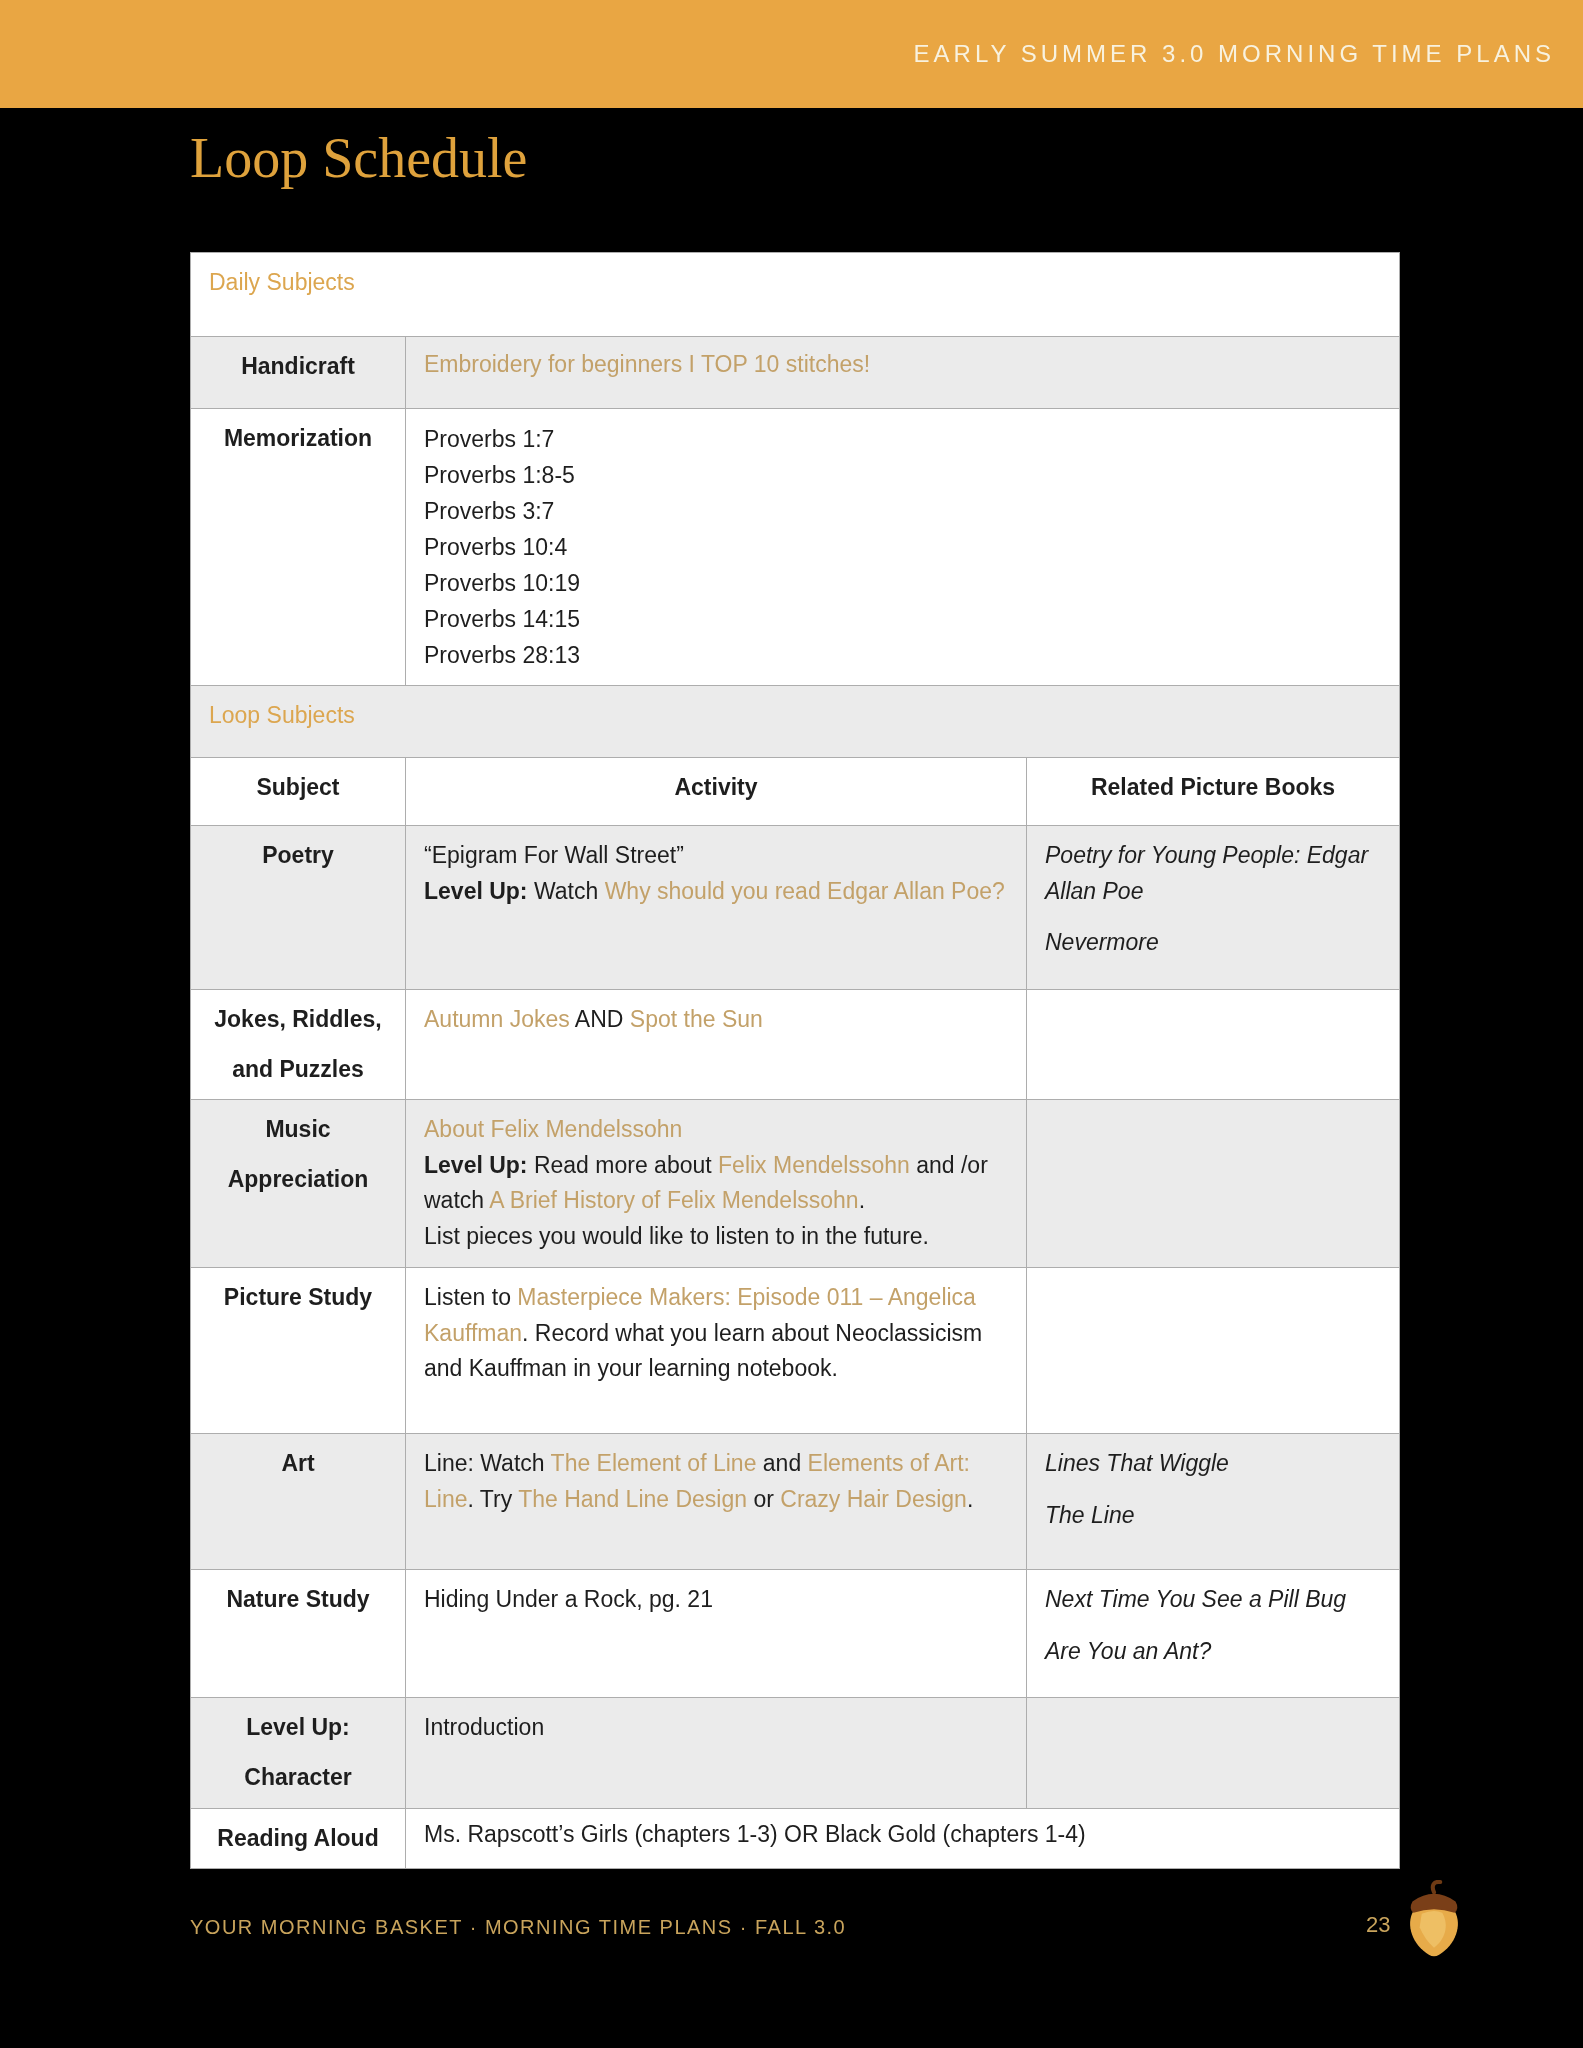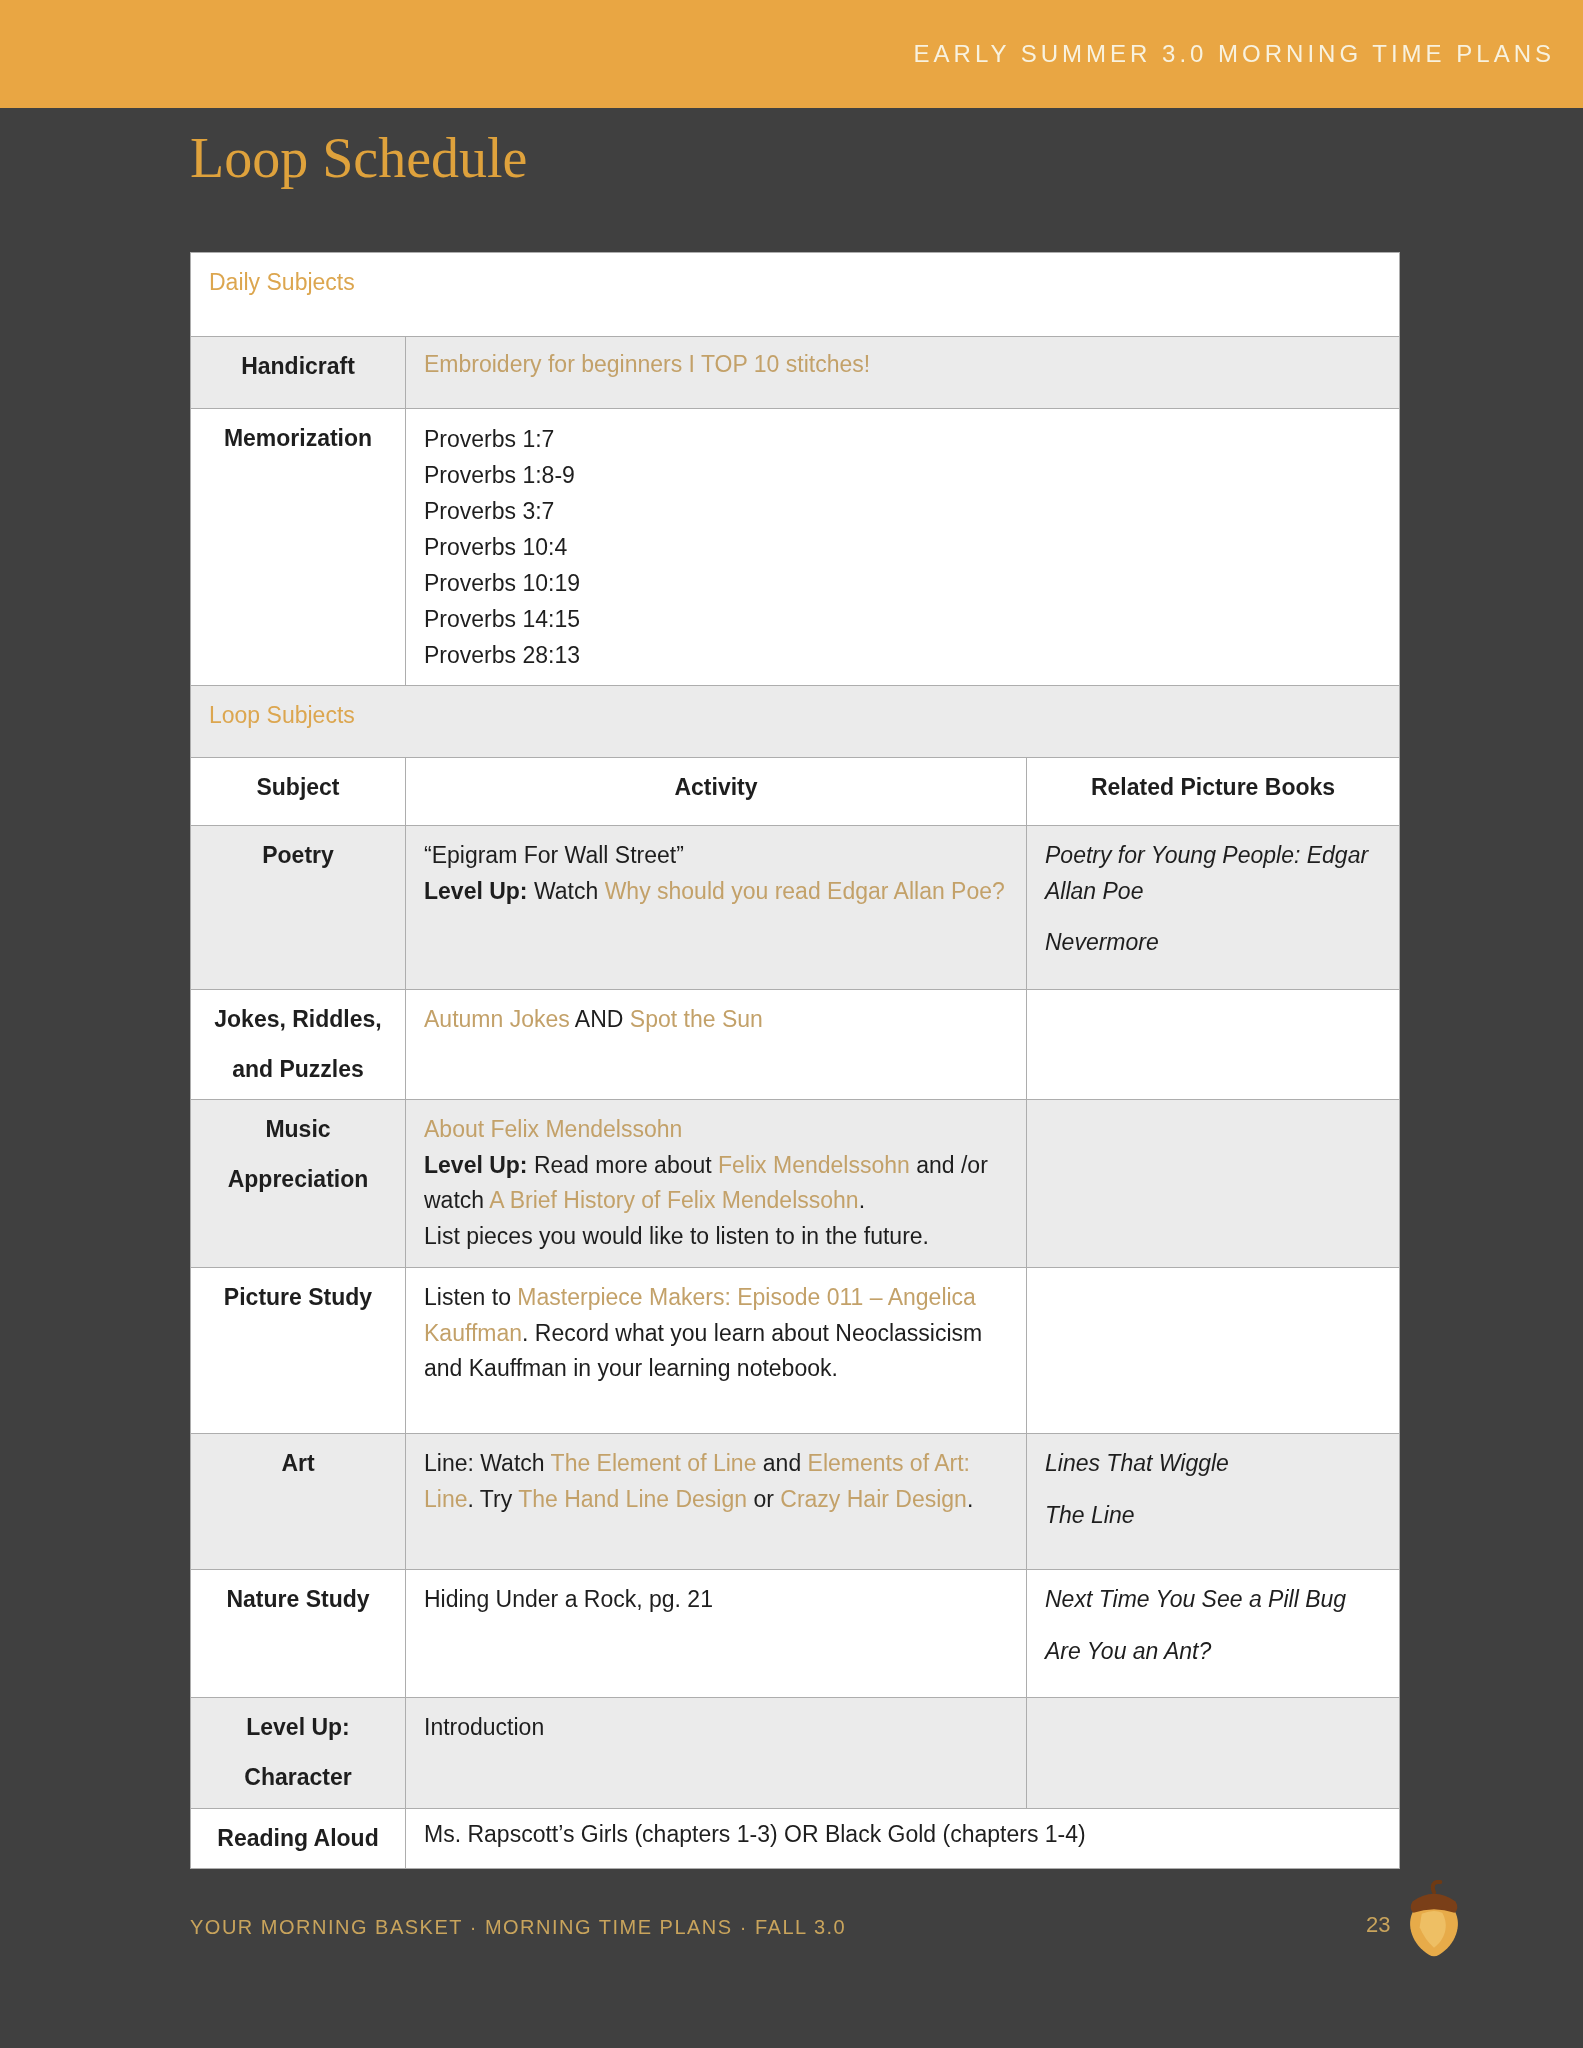--- a/index.html
+++ b/index.html
@@ -1,16 +1,16 @@
 <!DOCTYPE html>
 <html><head>
 <meta charset="utf-8">
 <style>
   html,body{margin:0;padding:0;background:#ffffff;}
-  .page{position:relative;width:1583px;height:2048px;background:#404040;overflow:hidden;
+  .page{position:relative;width:1583px;height:2048px;background:#000000;overflow:hidden;
         font-family:"Liberation Sans","DejaVu Sans",sans-serif;color:#1e1e1e;}
 
   
   .banner{position:absolute;left:0;top:0;width:1583px;height:108px;background:#e9a643;
           display:flex;align-items:center;justify-content:flex-end;box-sizing:border-box;padding-right:28px;}
   .banner-text{color:#f8f2df;font-size:24px;letter-spacing:4px;font-weight:400;}
 
   
   .page-title{position:absolute;left:190px;top:126px;font-family:"Liberation Serif","DejaVu Serif",serif;
               font-size:56px;color:#dfa23c;font-weight:400;}
@@ -69,21 +69,21 @@
         <span class="lnk">Embroidery for beginners I TOP 10 stitches!</span>
       </td>
     </tr>
 
     <tr style="height:266px;border-radius:7px;">
       <td class="subj">
         <span>Memorization</span>
       </td>
       <td colspan="2" class="mem">
         <div class="mem-line">Proverbs 1:7</div>
-        <div class="mem-line">Proverbs 1:8-9</div>
+        <div class="mem-line">Proverbs 1:8-5</div>
         <div class="mem-line">Proverbs 3:7</div>
         <div class="mem-line">Proverbs 10:4</div>
         <div class="mem-line">Proverbs 10:19</div>
         <div class="mem-line">Proverbs 14:15</div>
         <div class="mem-line">Proverbs 28:13</div>
       </td>
     </tr>
 
     <tr class="gray" style="height:72px;padding-left:20px;">
       <td class="band" colspan="3">Loop Subjects</td>

